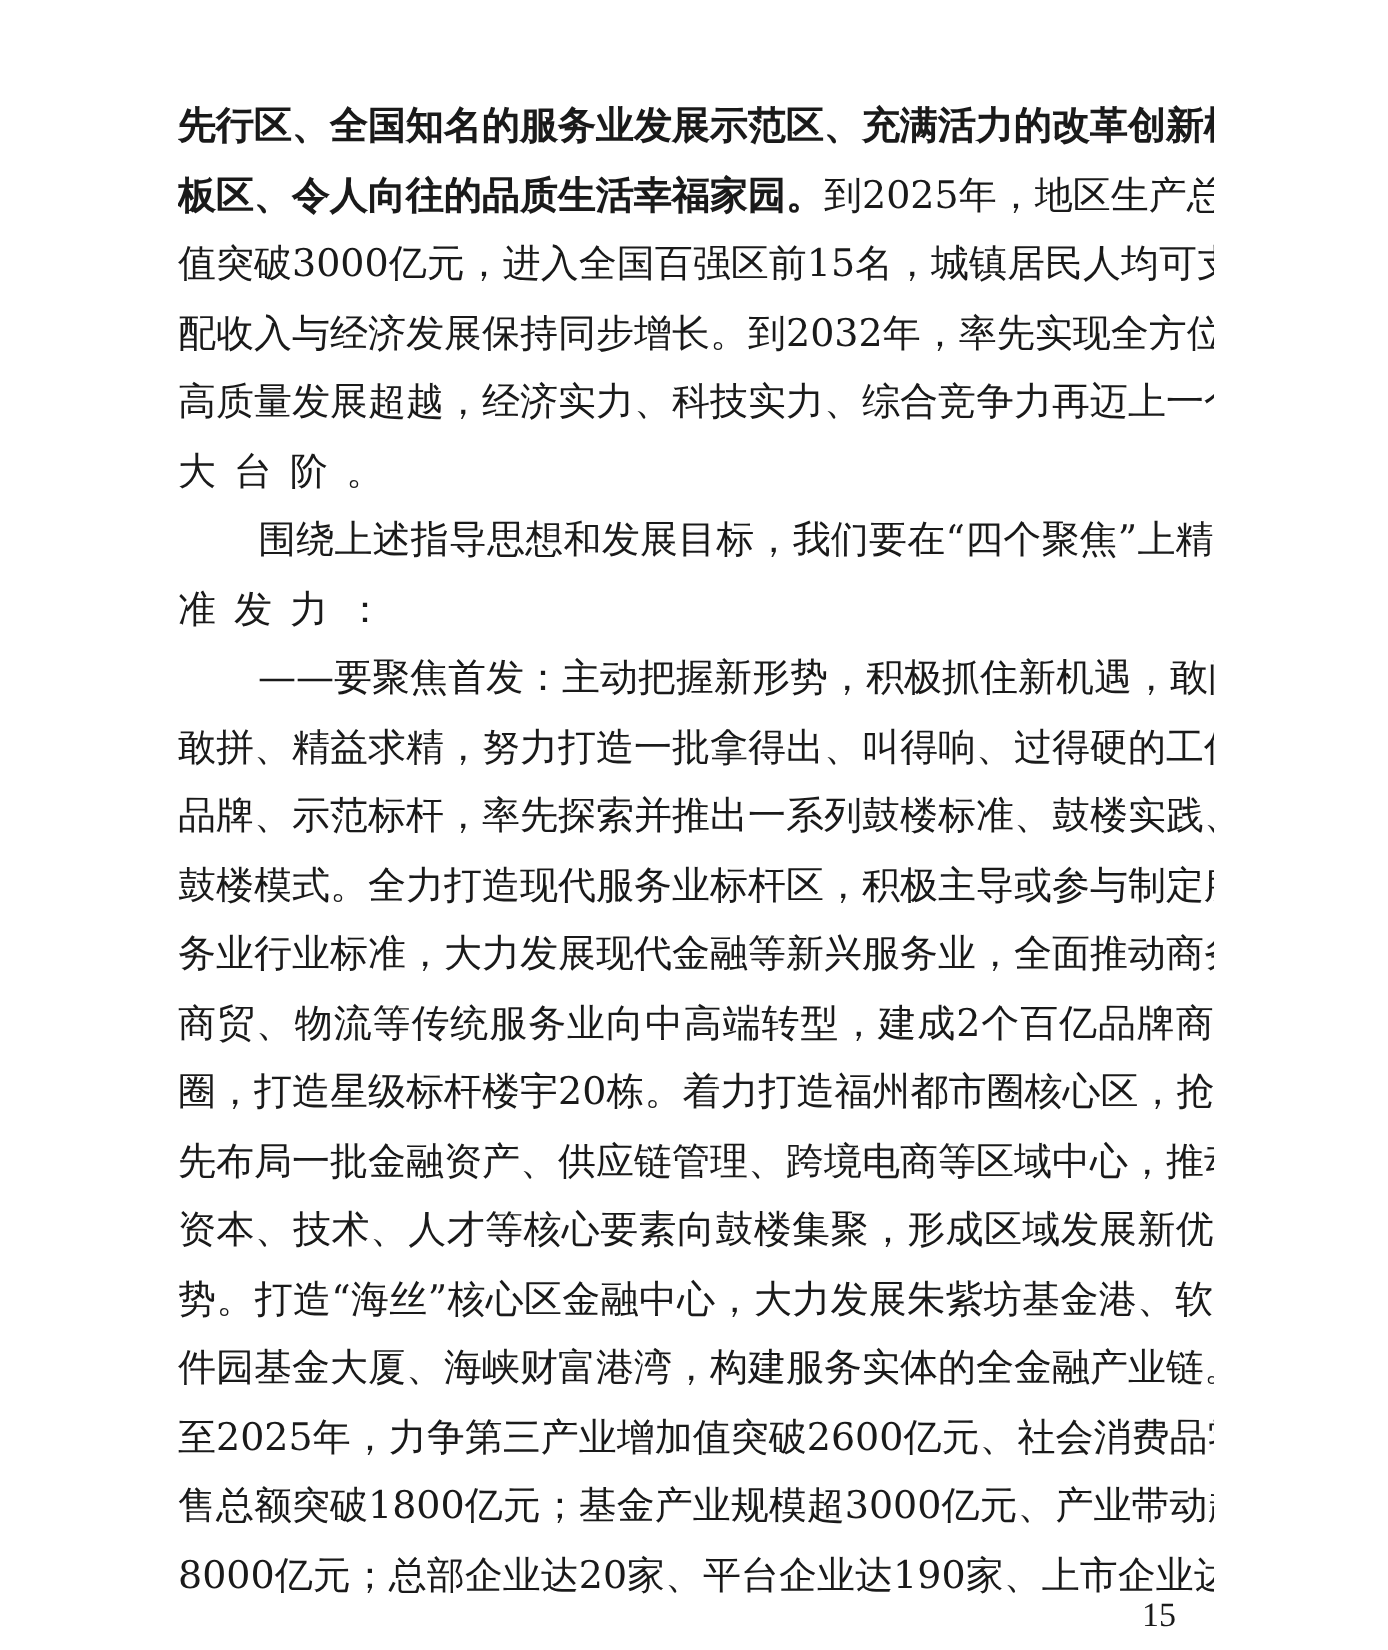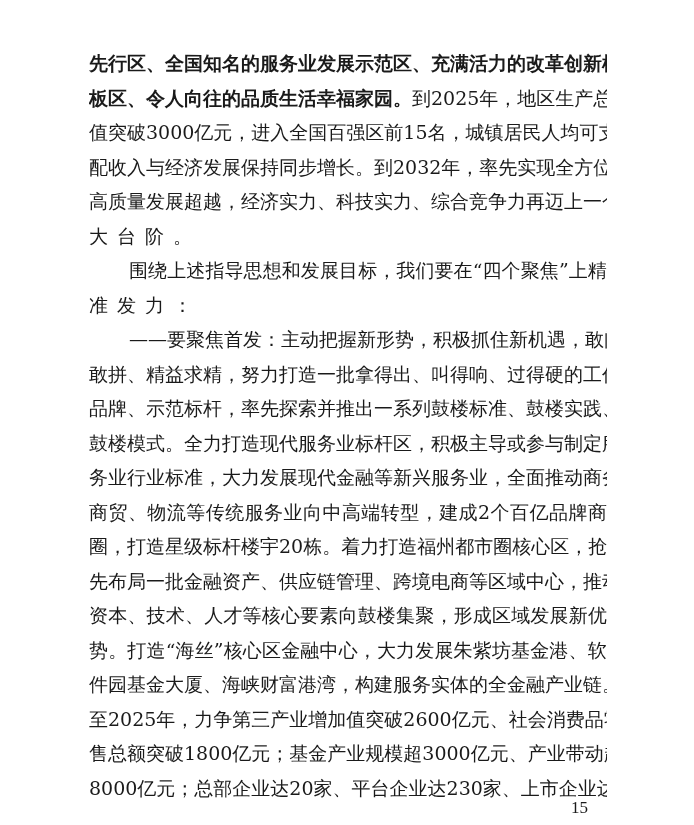--- a/index.html
+++ b/index.html
@@ -596,21 +596,21 @@
       <span class="ch">业</span>
       <span class="ch">达</span>
       <span class="ch">20</span>
       <span class="ch">家</span>
       <span class="ch">、</span>
       <span class="ch">平</span>
       <span class="ch">台</span>
       <span class="ch">企</span>
       <span class="ch">业</span>
       <span class="ch">达</span>
-      <span class="ch">230</span>
+      <span class="ch">190</span>
       <span class="ch">家</span>
       <span class="ch">、</span>
       <span class="ch">上</span>
       <span class="ch">市</span>
       <span class="ch">企</span>
       <span class="ch">业</span>
       <span class="ch">达</span>
     </div>
   </div>
 <div class="pagenum">15</div>

